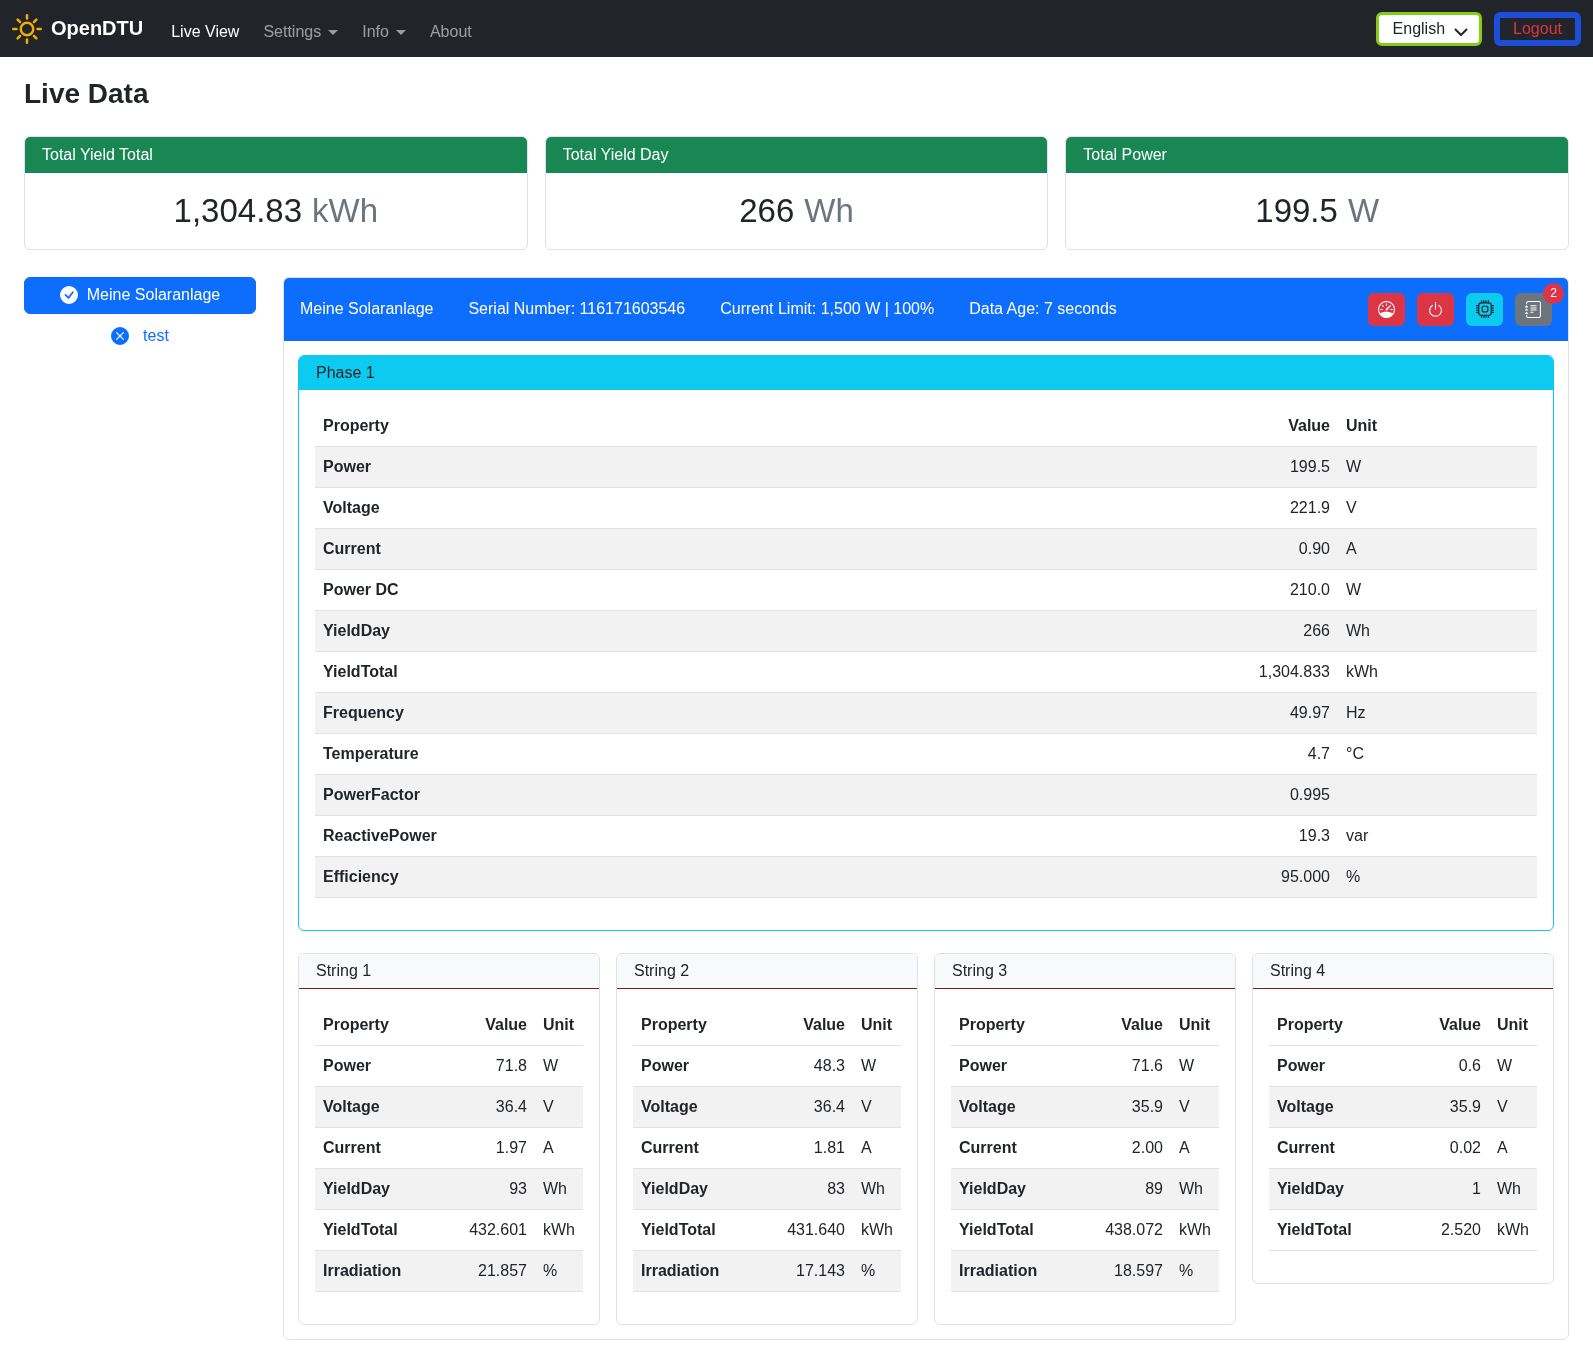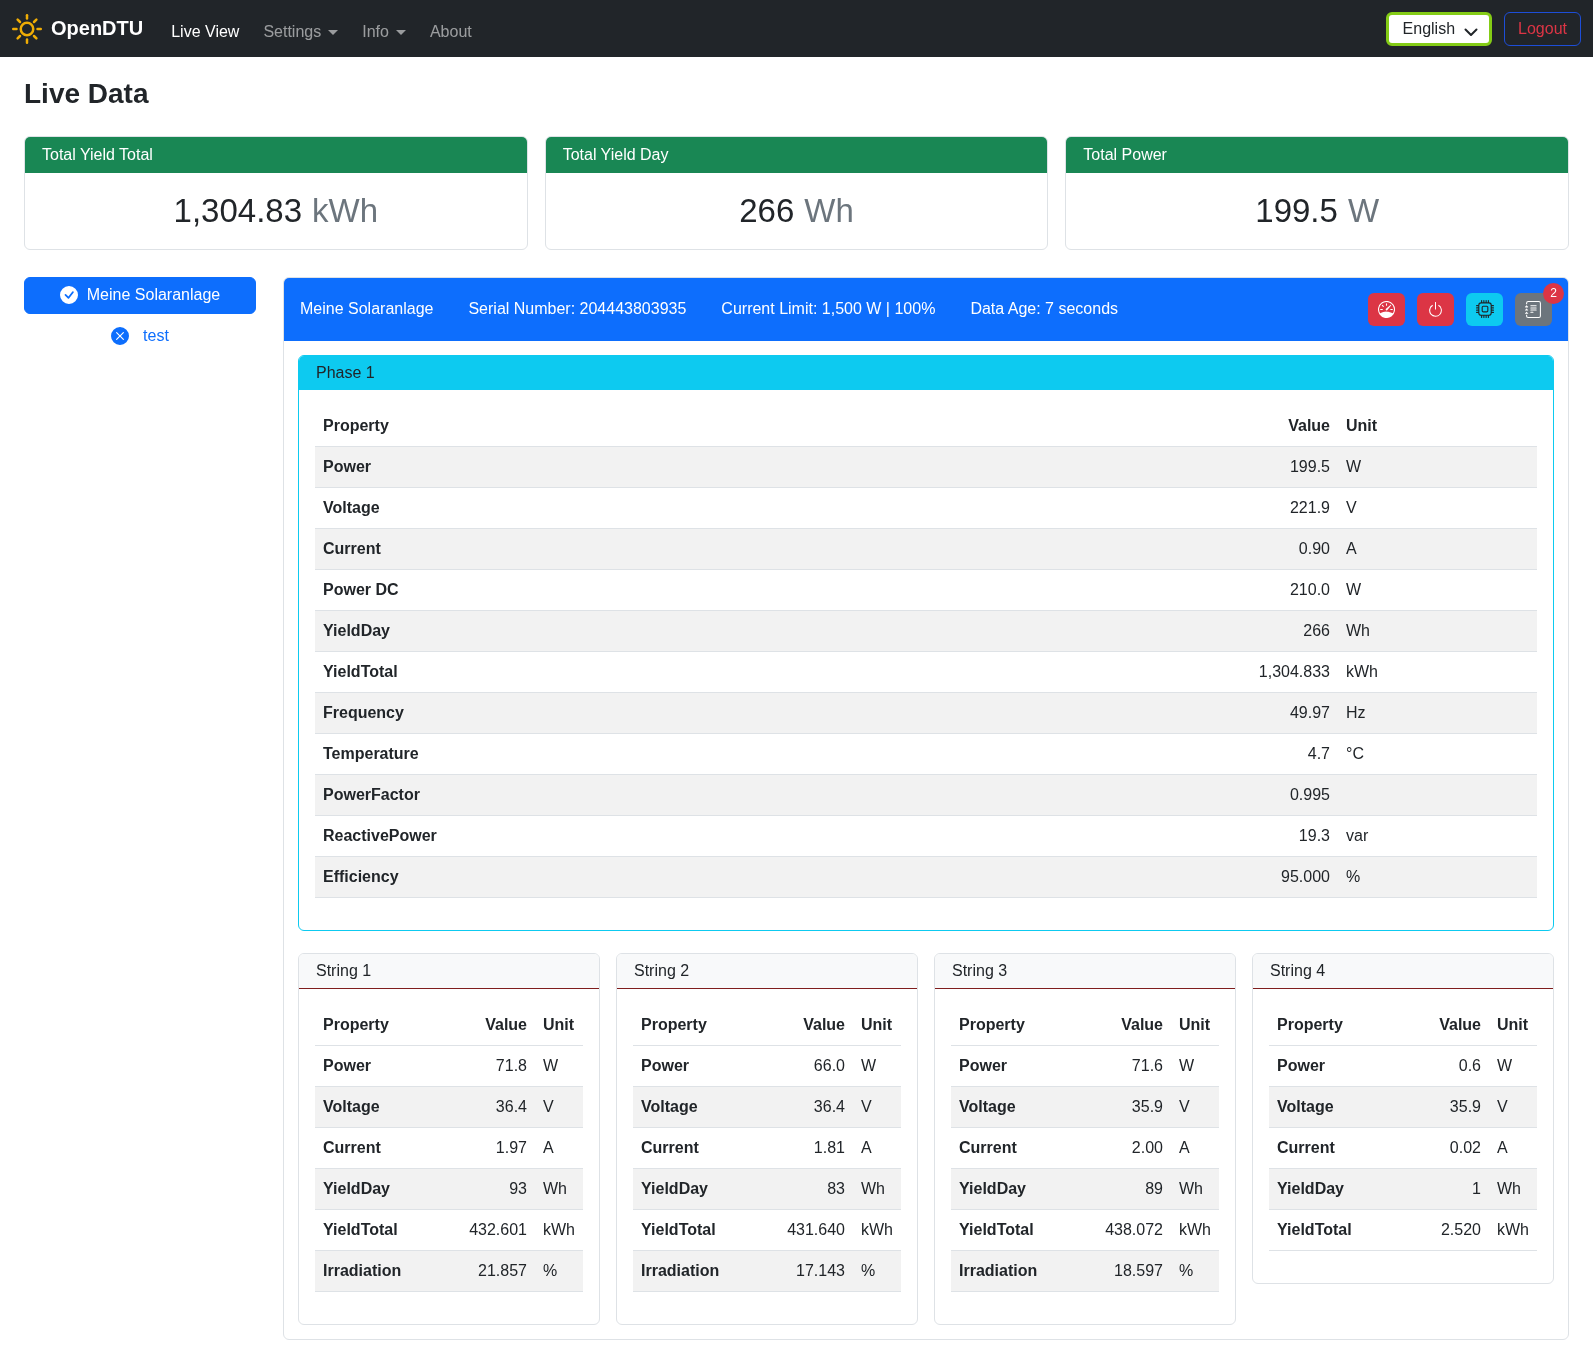--- a/index.html
+++ b/index.html
@@ -39,21 +39,21 @@
   }
   .nav-right { margin-left: auto; display: flex; align-items: center; gap: 12px; }
   .lang-select {
     height: 34px; background: #fff; border: 3px solid #84cc16;
     border-radius: 6px; padding: 0 34px 0 14px; font-size: 16px;
     display: flex; align-items: center; position: relative; cursor: pointer;
     color: #212529;
   }
   .lang-select .chev { position: absolute; right: 10px; top: 9px; }
   .logout-btn {
-    height: 34px; background: transparent; border: 1px solid #1d4ed8;
+    height: 34px; background: transparent; border: 6px solid #1d4ed8;
     color: #dc3545; border-radius: 6px; padding: 0 13px; font-size: 16px; cursor: pointer;
     font-family: inherit;
   }
 
   
   .container { padding: 6px 24px 24px; }
   .page-title { font-size: 28px; font-weight: 700; margin: 16px 0 26px; line-height: 1.1; }
 
   .summary-row { display: grid; grid-template-columns: repeat(3, 1fr); gap: 17px; }
   .card { background: #fff; border: 1px solid #dee2e6; border-radius: 6px; }
@@ -233,21 +233,21 @@
             </svg>
         </span>
         <span>test</span>
       </div>
     </aside>
 
     <section class="card inverter-card">
       <header class="inv-header">
         <div class="inv-meta">
           <span>Meine Solaranlage</span>
-          <span>Serial Number: 204443803935</span>
+          <span>Serial Number: 116171603546</span>
           <span>Current Limit: 1,500 W | 100%</span>
           <span>Data Age: 7 seconds</span>
         </div>
         <div class="inv-toolbar">
           <button class="tool-btn danger">
             <span style="display:flex">
               <svg width="17" height="17" viewBox="0 0 16 16" fill="#ffffff">
                 <path d="M8 2a.5.5 0 0 1 .5.5V4a.5.5 0 0 1-1 0V2.5A.5.5 0 0 1 8 2zM3.732 3.732a.5.5 0 0 1 .707 0l.915.914a.5.5 0 1 1-.708.708l-.914-.915a.5.5 0 0 1 0-.707zM2 8a.5.5 0 0 1 .5-.5h1.586a.5.5 0 0 1 0 1H2.5A.5.5 0 0 1 2 8zm9.5 0a.5.5 0 0 1 .5-.5h1.5a.5.5 0 0 1 0 1H12a.5.5 0 0 1-.5-.5zm.754-4.246a.389.389 0 0 0-.527-.02L7.547 7.31A.91.91 0 1 0 8.85 8.569l3.434-4.297a.389.389 0 0 0-.029-.518z"></path>
                 <path d="M6.664 15.889A8 8 0 1 1 9.336.11a8 8 0 0 1-2.672 15.78zm-4.665-4.283A11.945 11.945 0 0 1 8 10c2.186 0 4.236.585 6.001 1.606a7 7 0 1 0-12.002 0z"></path>
               </svg>
@@ -411,21 +411,21 @@
                 <thead>
                   <tr>
                     <th class="c-prop">Property</th>
                     <th class="c-val">Value</th>
                     <th class="c-unit">Unit</th>
                   </tr>
                 </thead>
                 <tbody>
                     <tr>
                       <th class="c-prop">Power</th>
-                      <td class="c-val">66.0</td>
+                      <td class="c-val">48.3</td>
                       <td class="c-unit">W</td>
                     </tr>
                     <tr>
                       <th class="c-prop">Voltage</th>
                       <td class="c-val">36.4</td>
                       <td class="c-unit">V</td>
                     </tr>
                     <tr>
                       <th class="c-prop">Current</th>
                       <td class="c-val">1.81</td>

